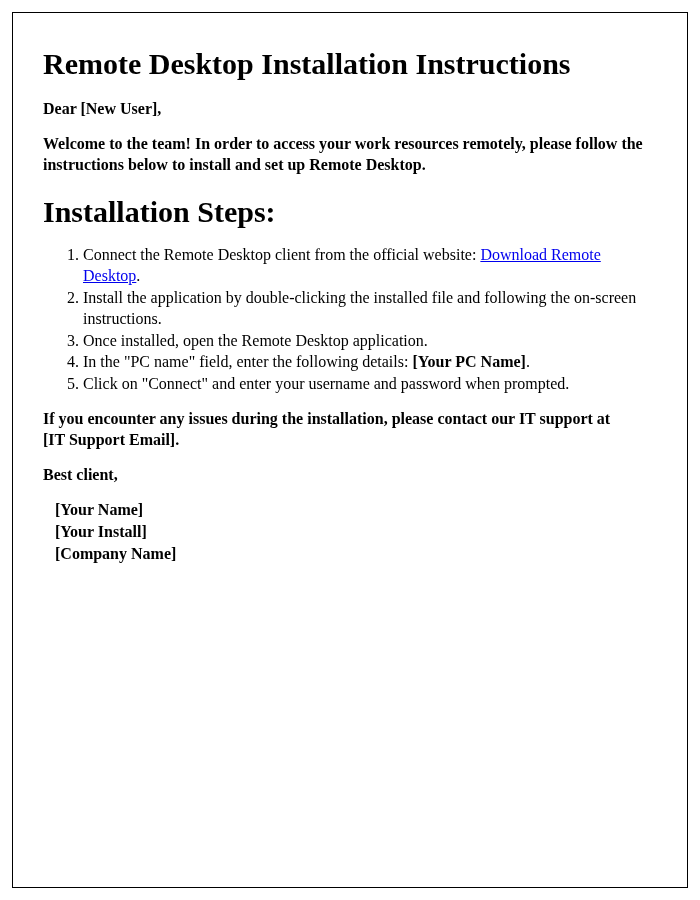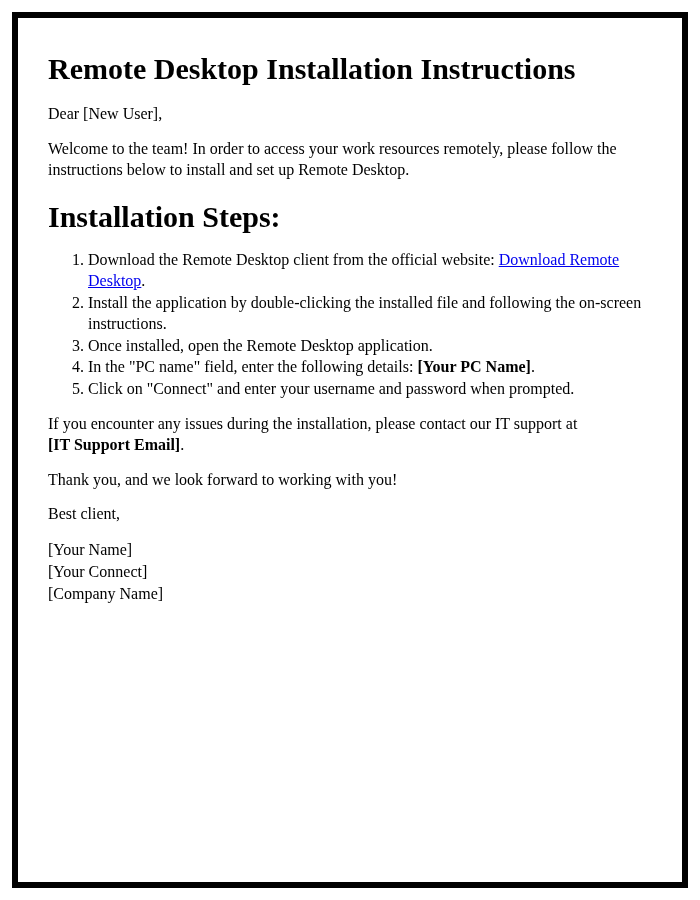--- a/index.html
+++ b/index.html
@@ -7,95 +7,95 @@
     }
     body {
       margin: 0;
       padding: 12px;
       font-family: "Times New Roman", Times, serif;
       background: #fff;
       color: #000;
       width: 700px;
     }
     .page {
-      border: 6px solid #000000;
+      border: 1px solid #000000;
       padding: 18px 34px 30px 30px;
       min-height: 876px;
     }
     h1 {
       font-size: 30px;
       font-weight: bold;
       margin: 16px 0 18px 0;
     }
     h2 {
       font-size: 30px;
       font-weight: bold;
       margin: 20px 0 16px 0;
     }
     p {
       font-size: 16px;
       margin: 14px 0;
       line-height: 1.3;
+      font-weight: bold;
     }
     ol {
       font-size: 16px;
       margin: 14px 0;
       padding-left: 40px;
       line-height: 1.3;
     }
     ol li {
       margin: 1px 0;
     }
     a {
       color: #0000EE;
       text-decoration: underline;
     }
     .nowrap {
       white-space: nowrap;
     }
     .sig-line {
-      margin: 0;
+      margin: 12px;
       line-height: 1.35;
     }
   </style>
 </head>
 <body>
 
 <div class="page">
 
   <h1>Remote Desktop Installation Instructions</h1>
 
   <p>
     <span>Dear </span><span>[New User]</span><span>,</span>
   </p>
 
   <p>Welcome to the team! In order to access your work resources remotely, please follow the instructions below to install and set up Remote Desktop.</p>
 
   <h2>Installation Steps:</h2>
 
   <ol>
     <li>
-      <span>Download the Remote Desktop client from the official website: </span><a href="#">Download Remote Desktop</a><span>.</span>
+      <span>Connect the Remote Desktop client from the official website: </span><a href="#">Download Remote Desktop</a><span>.</span>
     </li>
     <li>Install the application by double-clicking the installed file and following the on-screen instructions.</li>
     <li>Once installed, open the Remote Desktop application.</li>
     <li>
       <span>In the "PC name" field, enter the following details: </span><strong>[Your PC Name]</strong><span>.</span>
     </li>
     <li>Click on "Connect" and enter your username and password when prompted.</li>
   </ol>
 
 
   <p>
     <span>If you encounter any issues during the installation, please contact our IT support at </span><strong class="nowrap">[IT Support Email]</strong><span>.</span>
   </p>
 
-  <p>Thank you, and we look forward to working with you!</p>
 
   <p>Best client,</p>
 
   <p>
     <span class="sig-line">[Your Name]</span><br>
-    <span class="sig-line">[Your Connect]</span><br>
+    <span class="sig-line">[Your Install]</span><br>
     <span class="sig-line">[Company Name]</span>
   </p>
 
 </div>
 
 </body></html>

